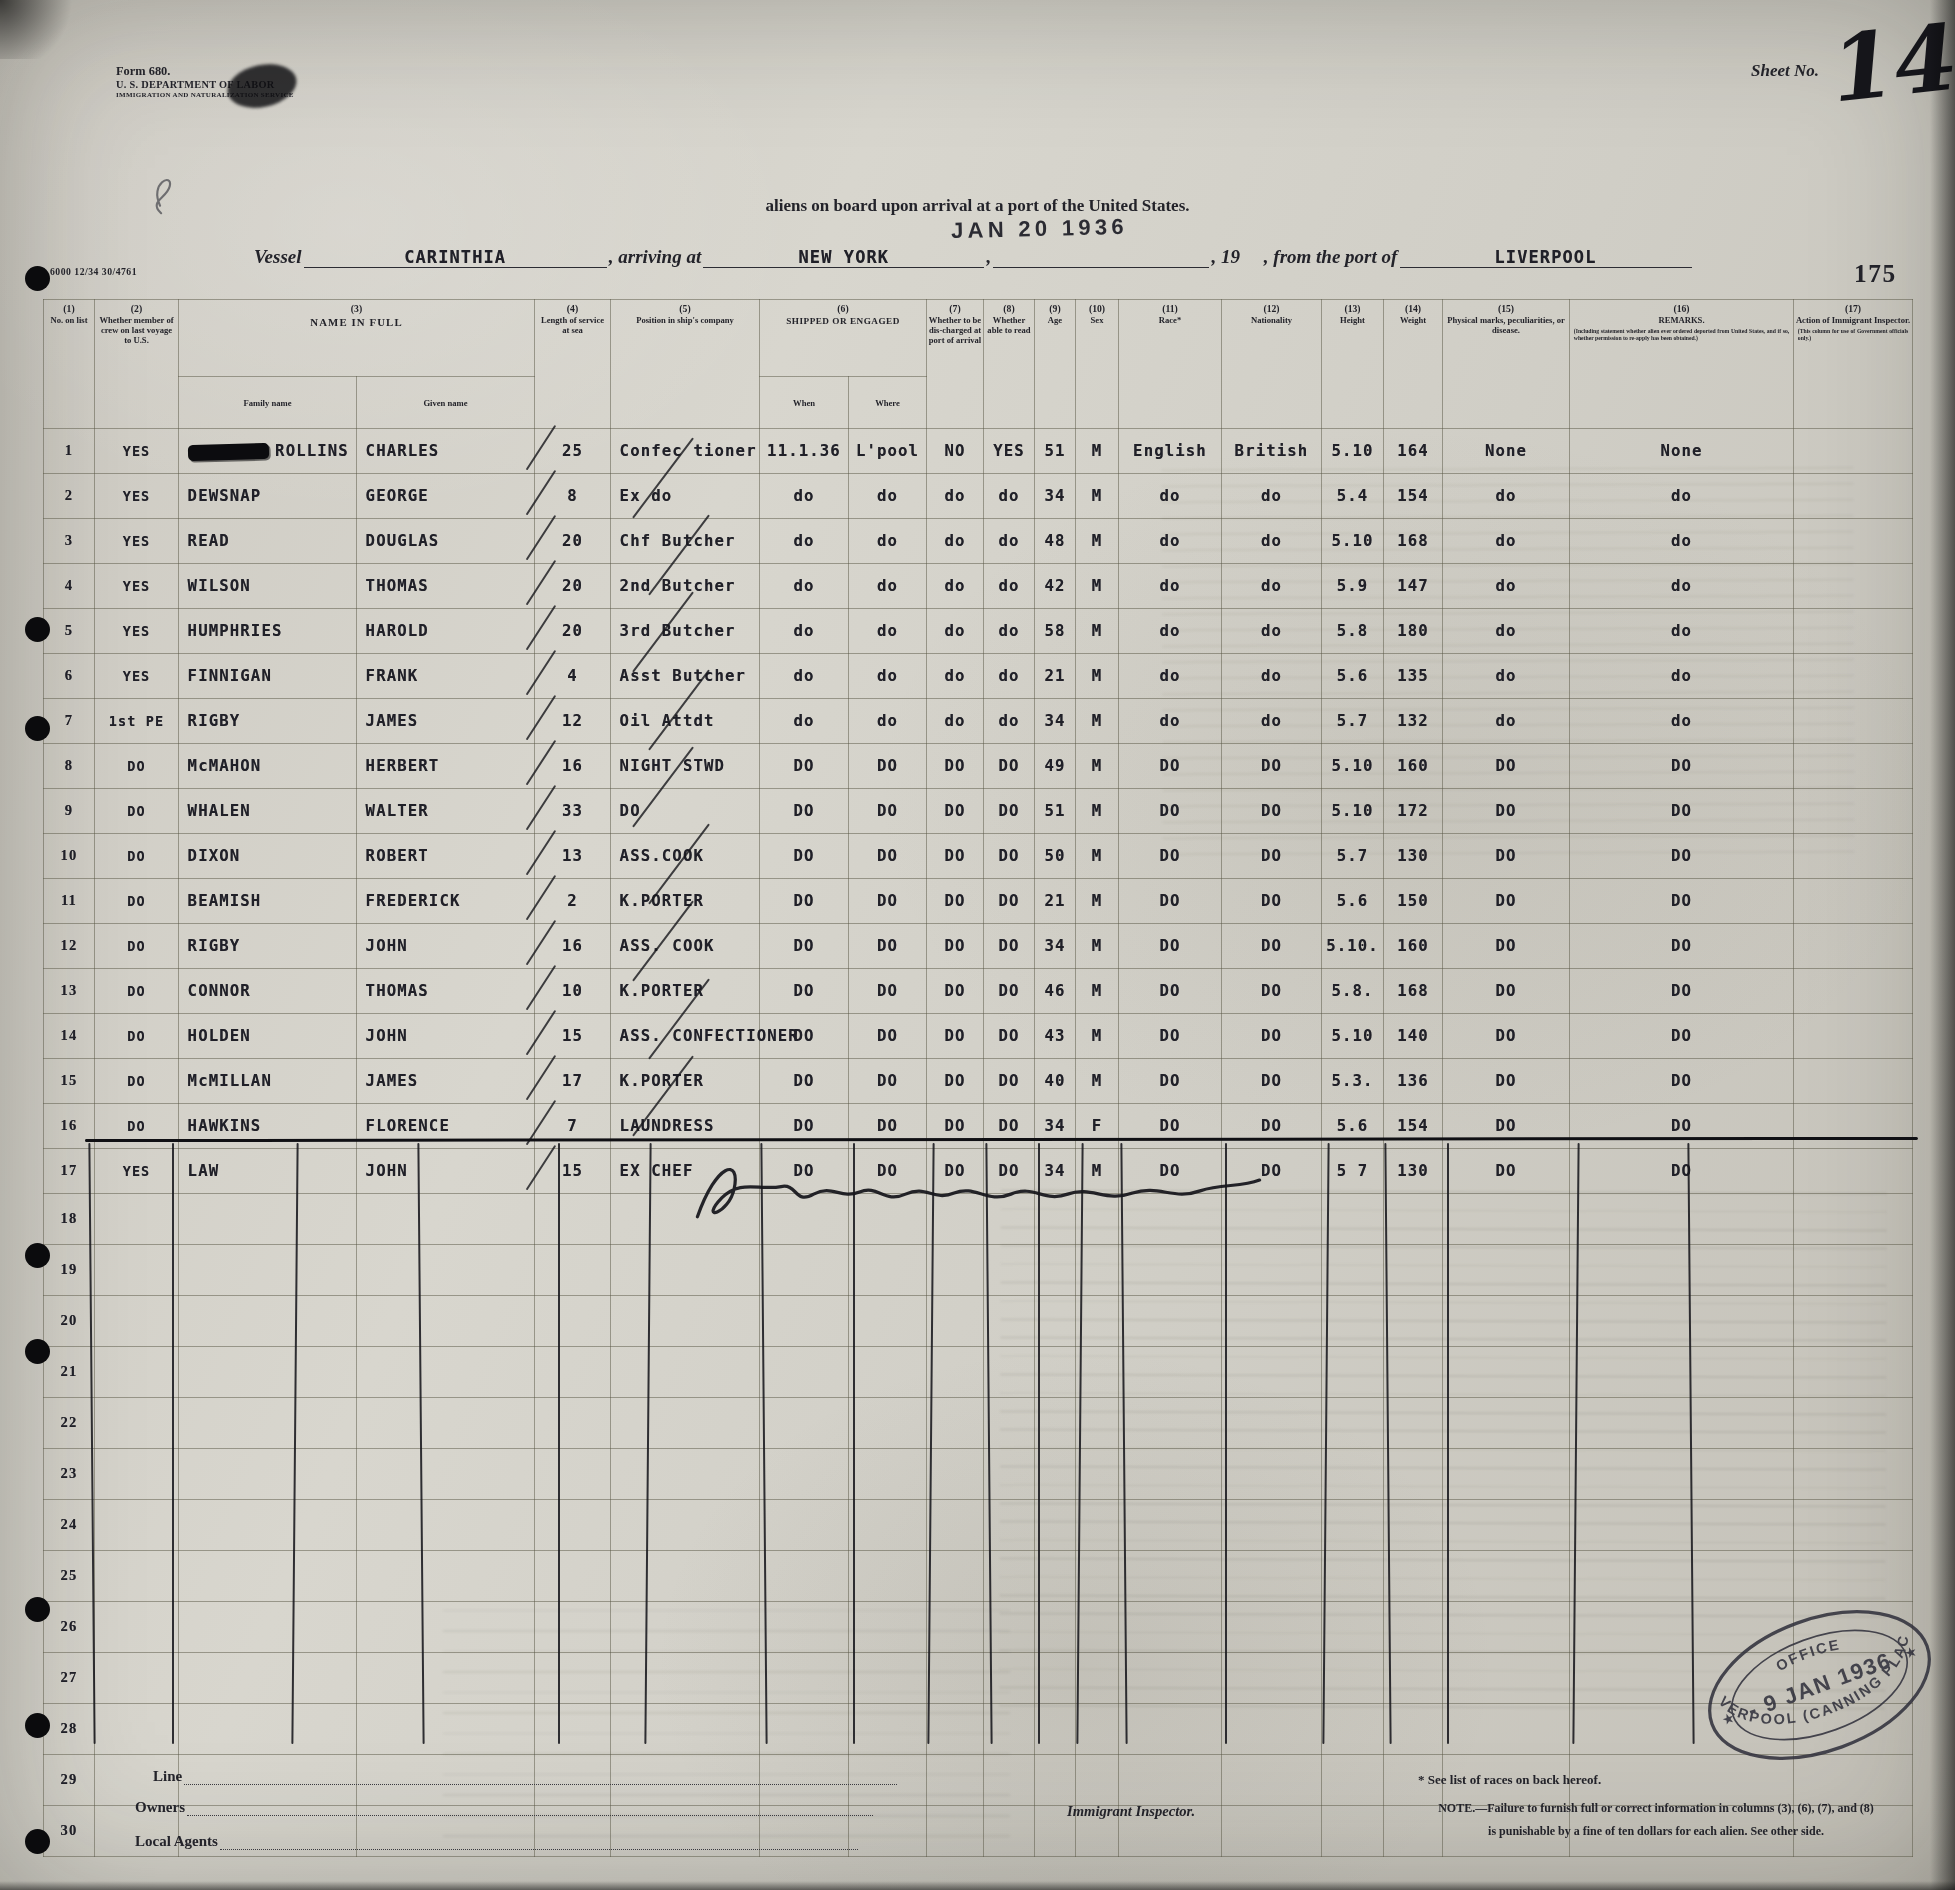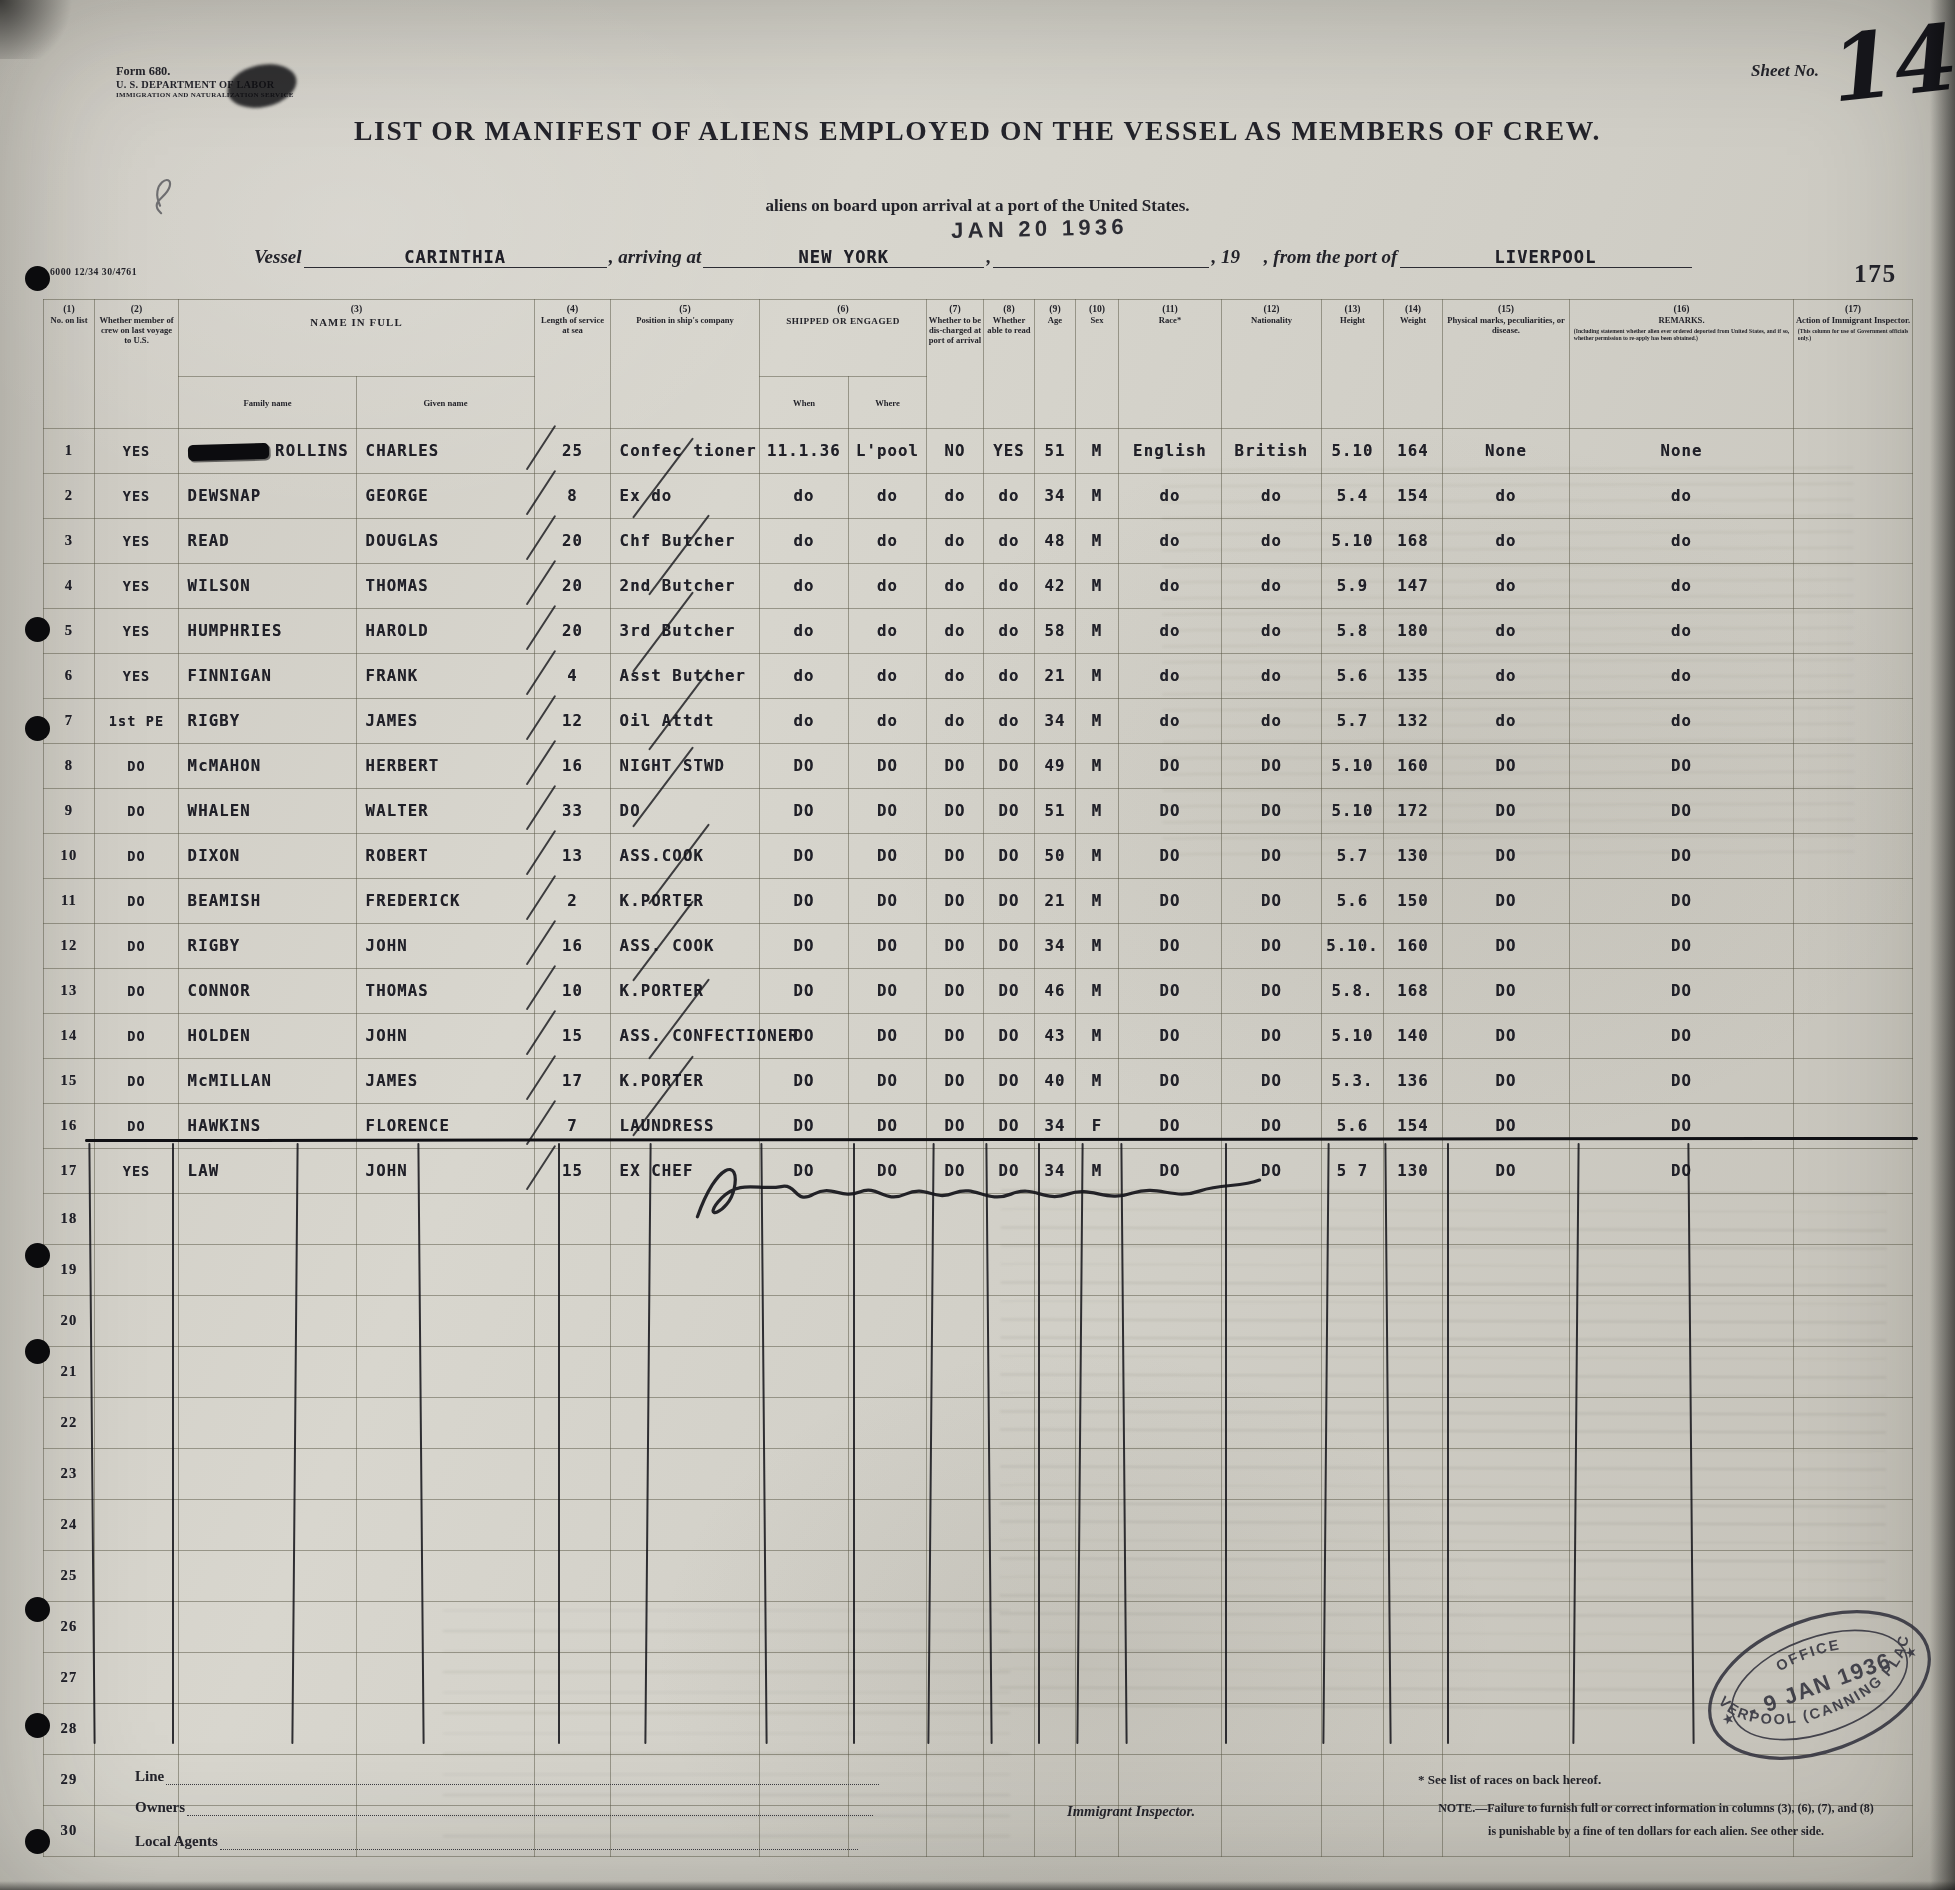--- a/index.html
+++ b/index.html
@@ -114,21 +114,20 @@
   <div class="abs form-id">
     <div class="form-no">Form 680.</div>
     <div class="form-dept">U. S. DEPARTMENT OF LABOR</div>
     <div class="form-svc">IMMIGRATION AND NATURALIZATION SERVICE</div>
   </div>
   <div class="ink-blob"></div>
 
   <div class="abs sheet-label">Sheet No.</div>
   <div class="abs sheet-number">14</div>
 
-  <div class="abs doc-title">LIST OR MANIFEST OF ALIENS EMPLOYED ON THE VESSEL AS MEMBERS OF CREW.</div>
   <div class="abs doc-subtitle">
     <br>
     <span>aliens on board upon arrival at a port of the United States.</span>
   </div>
 
   <svg class="abs pencil-squiggle" width="43" height="54" viewBox="0 0 80 100">
     <path d="M28,68 C8,26 52,6 46,32 C41,54 6,60 30,82" fill="none" stroke="#55555a" stroke-width="4" stroke-linecap="round" opacity=".8"></path>
   </svg>
 
   <div class="abs date-stamp">JAN 20 1936</div>
@@ -936,21 +935,21 @@
       <div class="slash" style="left: 678px; top: 814px;"></div>
       <div class="slash" style="left: 662px; top: 891px;"></div>
       <div class="slash" style="left: 678px; top: 969px;"></div>
       <div class="slash" style="left: 662px; top: 1046px;"></div>
     </div>
 
   <div class="bleed b1"></div>
   <div class="bleed b2"></div>
   <div class="bleed b3"></div>
 
-  <div class="abs" style="left:135px;top:1768px">
+  <div class="abs" style="left:153px;top:1768px">
     <span class="foot-label">Line</span>
     <span class="dots" style="width:713px"></span>
   </div>
   <div class="abs" style="left:135px;top:1799px">
     <span class="foot-label">Owners</span>
     <span class="dots" style="width:686px"></span>
   </div>
   <div class="abs" style="left:135px;top:1833px">
     <span class="foot-label">Local Agents</span>
     <span class="dots" style="width:638px"></span>

